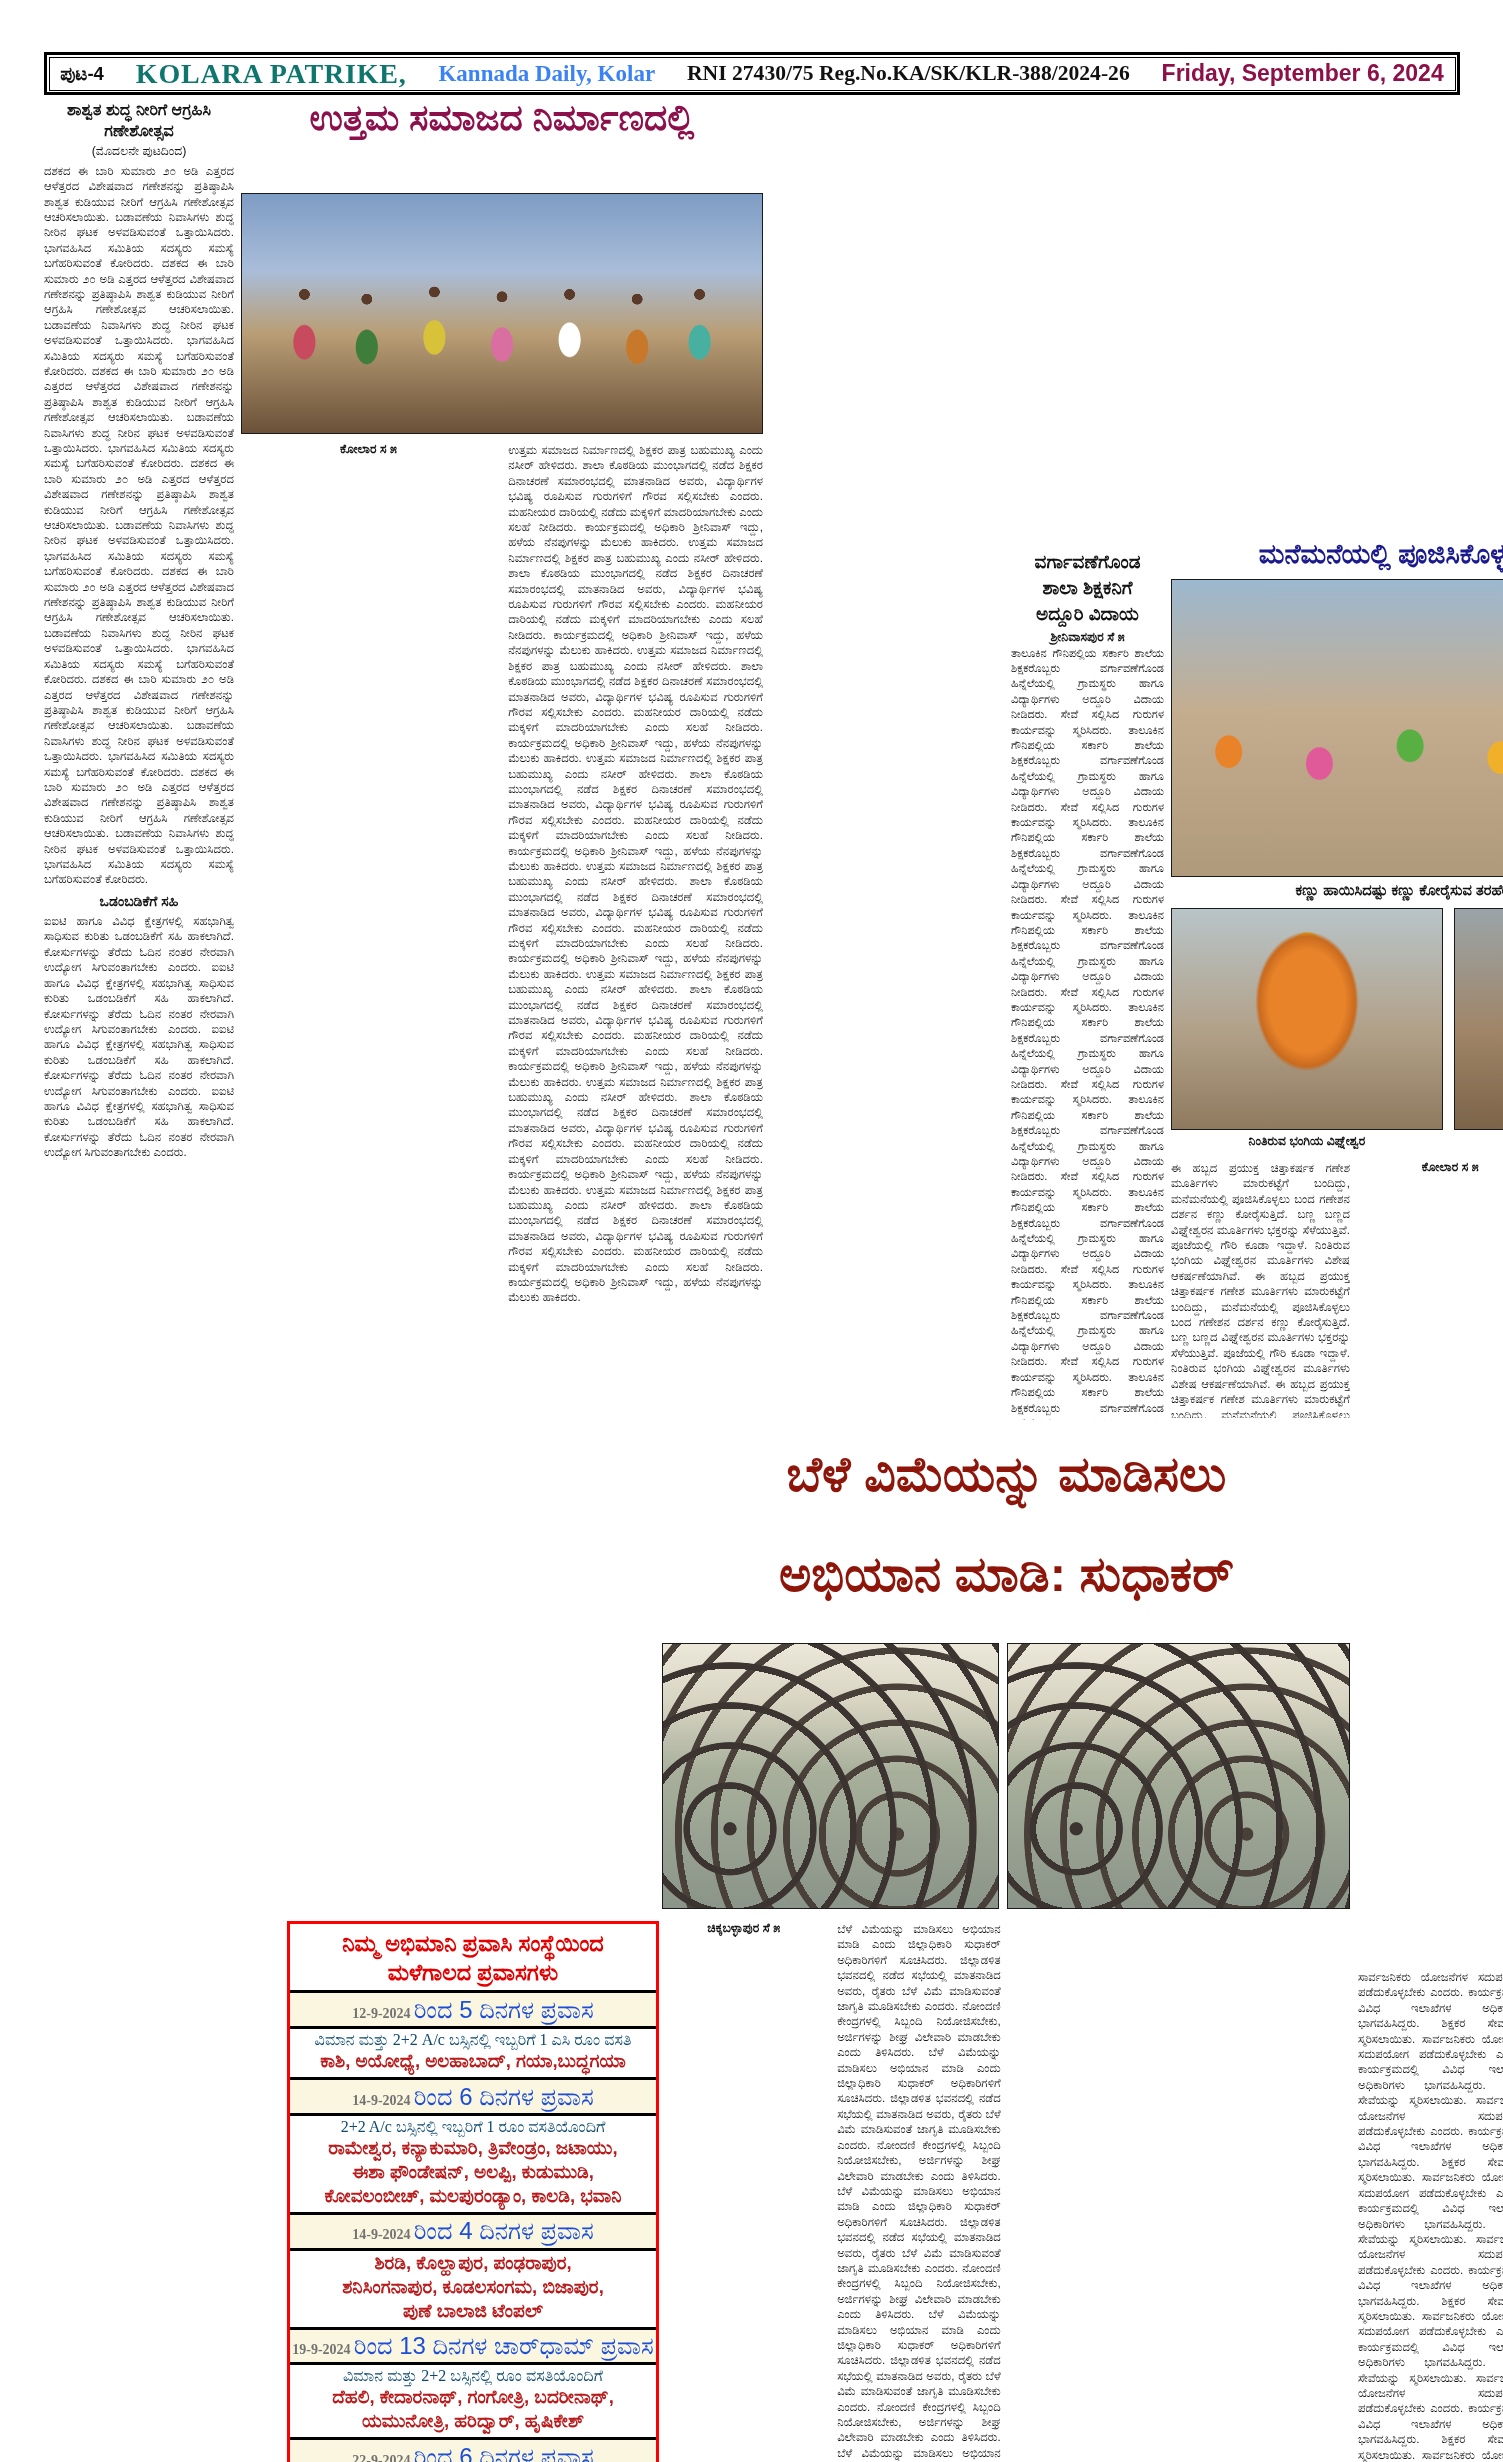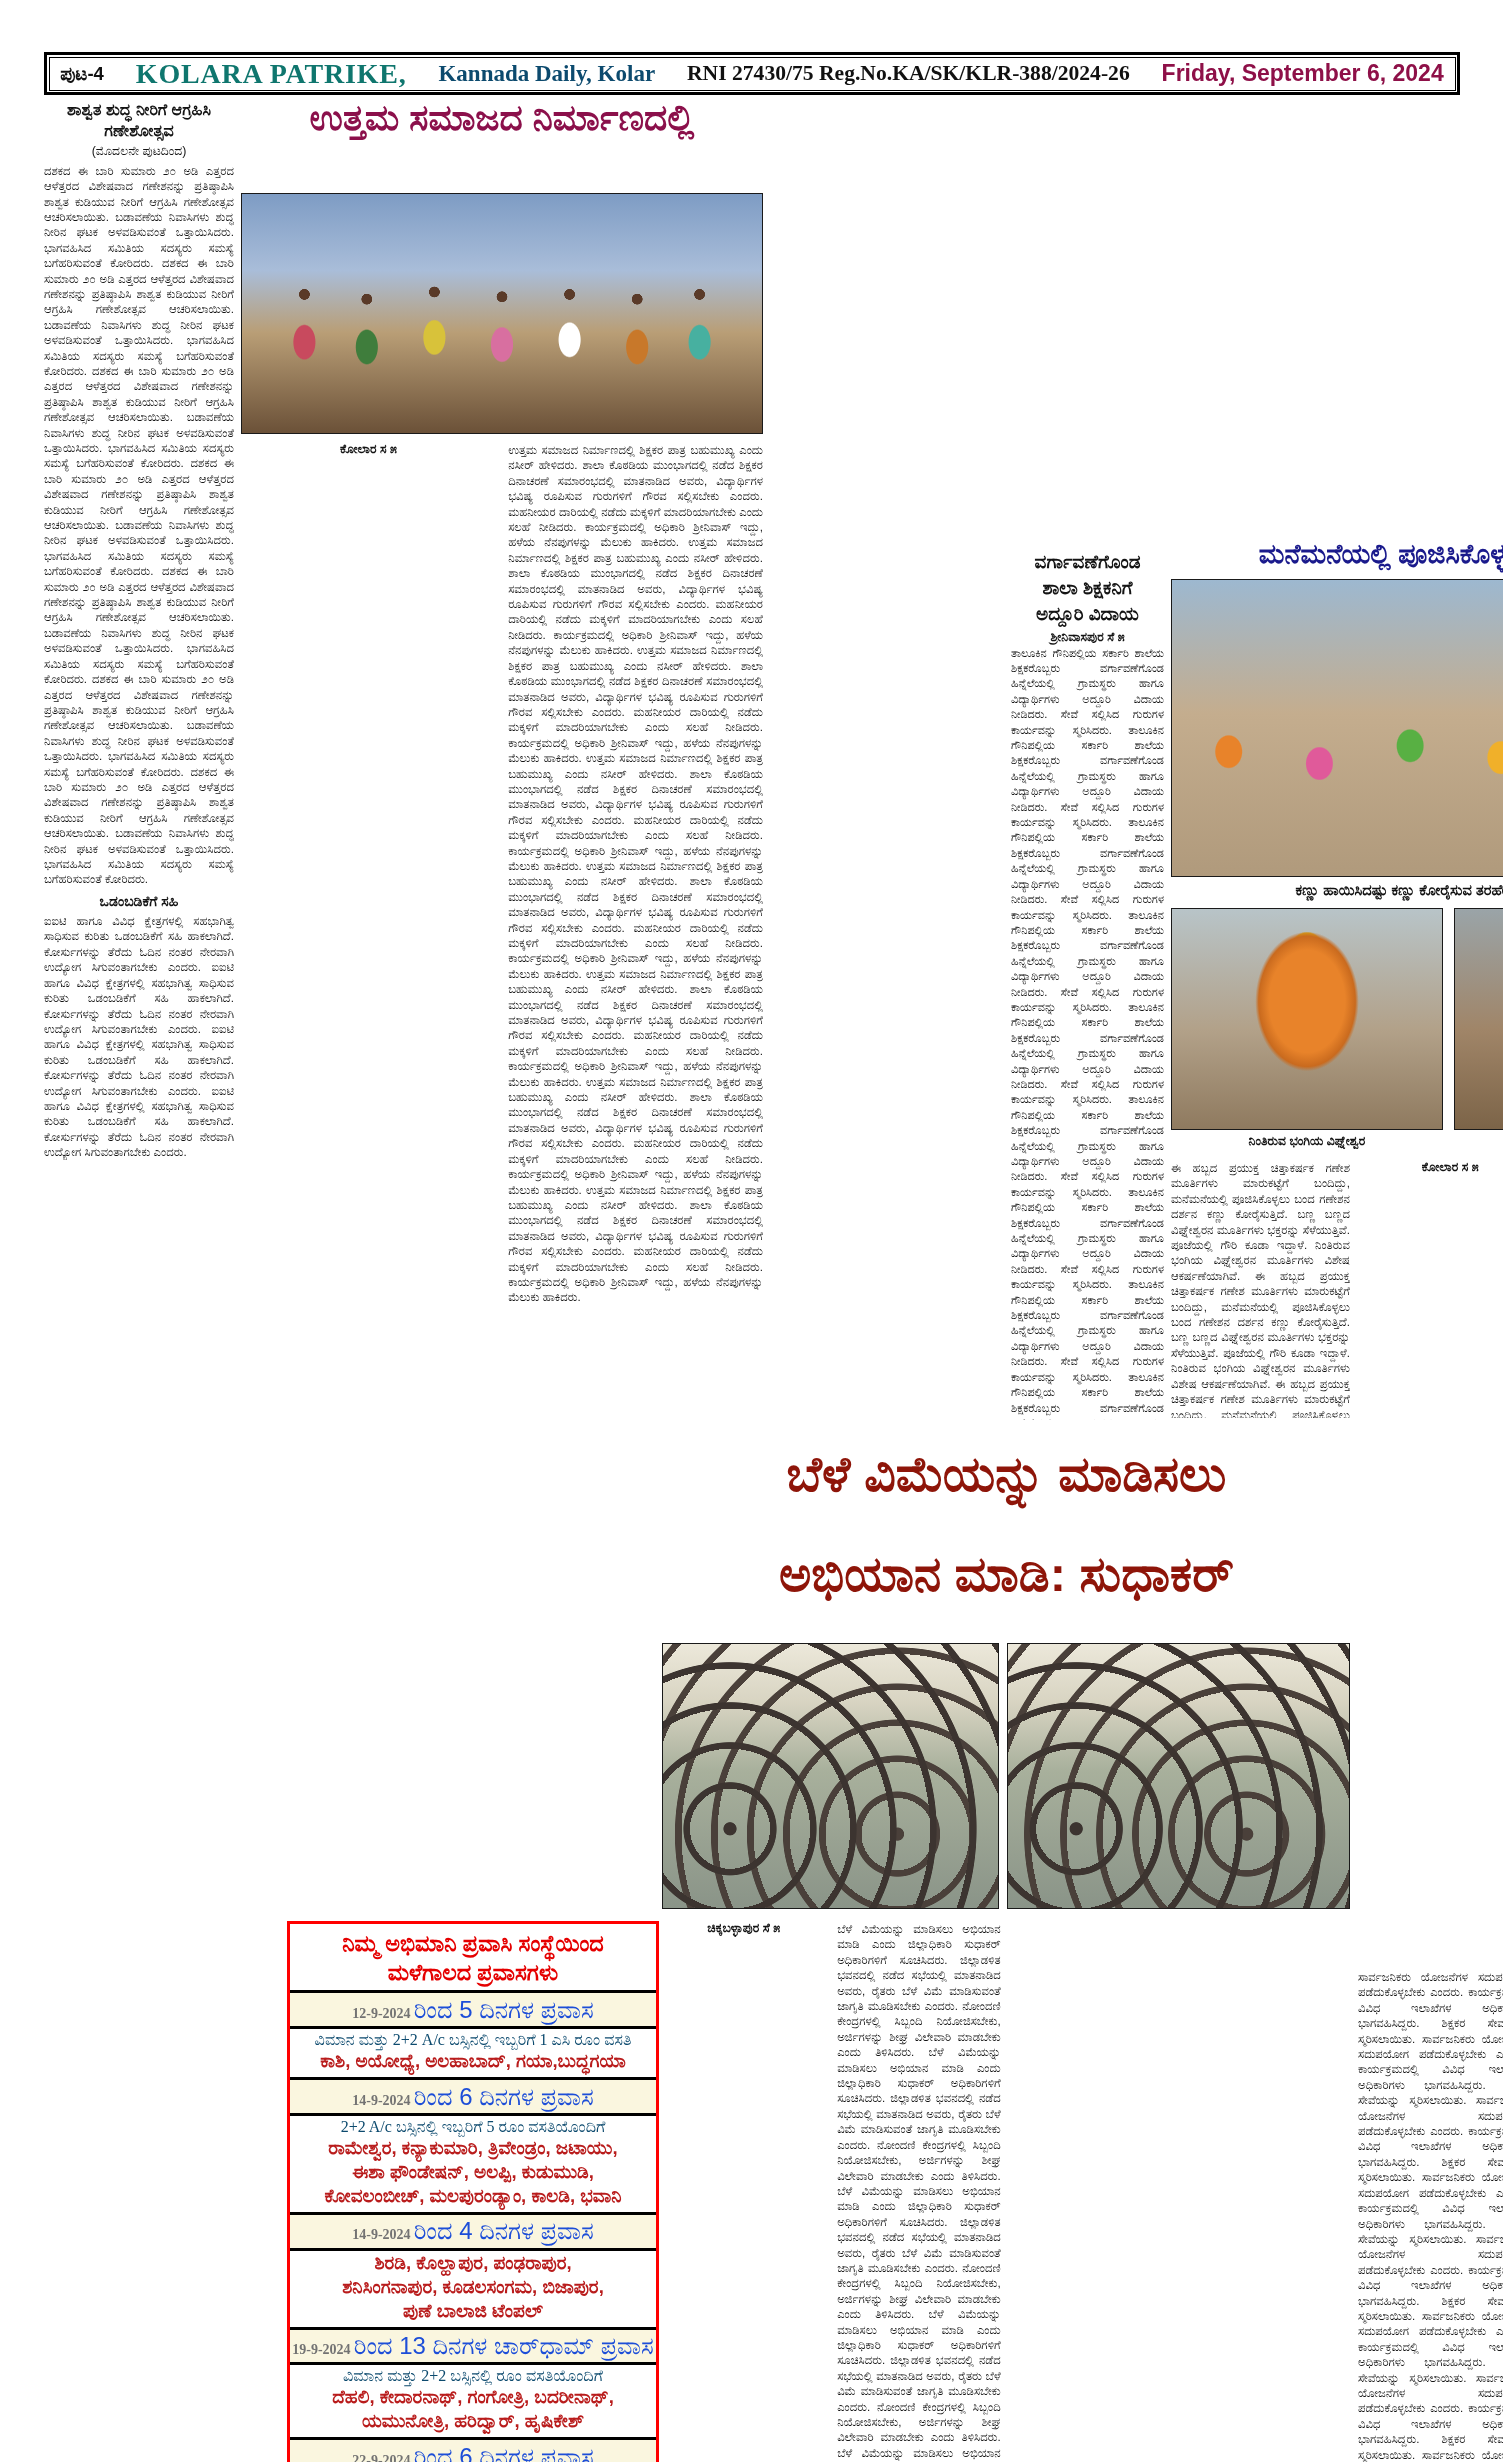--- a/index.html
+++ b/index.html
@@ -5,21 +5,21 @@
   html,body{margin:0;padding:0;background:#e8e8e8;}
   .page{position:relative;width:1504px;height:2462px;background:#ffffff;margin:0 auto;
         font-family:"Liberation Sans",sans-serif;color:#141414;overflow:hidden;}
   
   .masthead{position:absolute;left:44px;top:52px;width:1416px;height:43px;border:3.1px solid #000;
             box-sizing:border-box;background:#fff;}
   .masthead-inner{position:absolute;inset:1.5px;border:0.8px solid #000;display:flex;align-items:center;
             justify-content:space-between;padding:0 10.8px;box-sizing:border-box;white-space:nowrap;}
   .mh-page{font-size:18.5px;font-weight:bold;color:#111;}
   .mh-title{font-family:"Liberation Serif",serif;font-size:28px;font-weight:bold;color:#0f766e;letter-spacing:0.8px;}
-  .mh-sub{font-family:"Liberation Serif",serif;font-size:23px;font-weight:bold;color:#0c4a6e;}
+  .mh-sub{font-family:"Liberation Serif",serif;font-size:23px;font-weight:bold;color:#3b82f6;}
   .mh-rni{font-family:"Liberation Serif",serif;font-size:21.6px;font-weight:bold;color:#111;}
   .mh-date{font-size:23px;font-weight:bold;color:#8e1048;}
   
   .bodytext{font-size:11.6px;line-height:15.4px;text-align:justify;overflow:hidden;}
   .dateline{font-weight:bold;text-align:center;font-size:12.4px;margin-bottom:1.5px;}
   .subhead{font-weight:bold;text-align:center;font-size:14px;margin:6.2px 0 3.1px 0;}
   .caption{font-weight:bold;text-align:center;color:#111;}
   
   .colA{position:absolute;left:44px;top:99px;width:190px;height:1376px;overflow:hidden;}
   .colA h3{font-size:16px;line-height:21px;text-align:center;margin:0 0 3.1px 0;font-weight:bold;}
@@ -170,21 +170,21 @@
   <aside class="ad">
     <div class="ad-title">
       <span>ನಿಮ್ಮ ಅಭಿಮಾನಿ ಪ್ರವಾಸಿ ಸಂಸ್ಥೆಯಿಂದ</span><br>
       <span>ಮಳೆಗಾಲದ ಪ್ರವಾಸಗಳು</span>
     </div>
     <div>
           <div class="ad-banner"><span class="ad-date">12-9-2024</span><span class="ad-banner-label">ರಿಂದ 5 ದಿನಗಳ ಪ್ರವಾಸ</span></div>
           <div class="ad-note">ವಿಮಾನ ಮತ್ತು 2+2 A/c ಬಸ್ಸಿನಲ್ಲಿ ಇಬ್ಬರಿಗೆ 1 ಎಸಿ ರೂಂ ವಸತಿ</div>
           <div class="ad-places">ಕಾಶಿ, ಅಯೋಧ್ಯೆ, ಅಲಹಾಬಾದ್, ಗಯಾ,ಬುದ್ಧಗಯಾ</div>
           <div class="ad-banner"><span class="ad-date">14-9-2024</span><span class="ad-banner-label">ರಿಂದ 6 ದಿನಗಳ ಪ್ರವಾಸ</span></div>
-          <div class="ad-note">2+2 A/c ಬಸ್ಸಿನಲ್ಲಿ ಇಬ್ಬರಿಗೆ 5 ರೂಂ ವಸತಿಯೊಂದಿಗೆ</div>
+          <div class="ad-note">2+2 A/c ಬಸ್ಸಿನಲ್ಲಿ ಇಬ್ಬರಿಗೆ 1 ರೂಂ ವಸತಿಯೊಂದಿಗೆ</div>
           <div class="ad-places">ರಾಮೇಶ್ವರ, ಕನ್ಯಾಕುಮಾರಿ, ತ್ರಿವೇಂಡ್ರಂ, ಜಟಾಯು,</div>
           <div class="ad-places">ಈಶಾ ಫೌಂಡೇಷನ್, ಅಲಪ್ಪಿ, ಕುಡುಮುಡಿ,</div>
           <div class="ad-places">ಕೋವಲಂಬೀಚ್, ಮಲಪುರಂಡ್ಯಾಂ, ಕಾಲಡಿ, ಭವಾನಿ</div>
           <div class="ad-banner"><span class="ad-date">14-9-2024</span><span class="ad-banner-label">ರಿಂದ 4 ದಿನಗಳ ಪ್ರವಾಸ</span></div>
           <div class="ad-places">ಶಿರಡಿ, ಕೊಲ್ಹಾಪುರ, ಪಂಢರಾಪುರ,</div>
           <div class="ad-places">ಶನಿಸಿಂಗನಾಪುರ, ಕೂಡಲಸಂಗಮ, ಬಿಜಾಪುರ,</div>
           <div class="ad-places">ಪುಣೆ ಬಾಲಾಜಿ ಟೆಂಪಲ್</div>
           <div class="ad-banner"><span class="ad-date">19-9-2024</span><span class="ad-banner-label">ರಿಂದ 13 ದಿನಗಳ ಚಾರ್‌ಧಾಮ್ ಪ್ರವಾಸ</span></div>
           <div class="ad-note">ವಿಮಾನ ಮತ್ತು 2+2 ಬಸ್ಸಿನಲ್ಲಿ ರೂಂ ವಸತಿಯೊಂದಿಗೆ</div>
           <div class="ad-places">ದೆಹಲಿ, ಕೇದಾರನಾಥ್, ಗಂಗೋತ್ರಿ, ಬದರೀನಾಥ್,</div>

